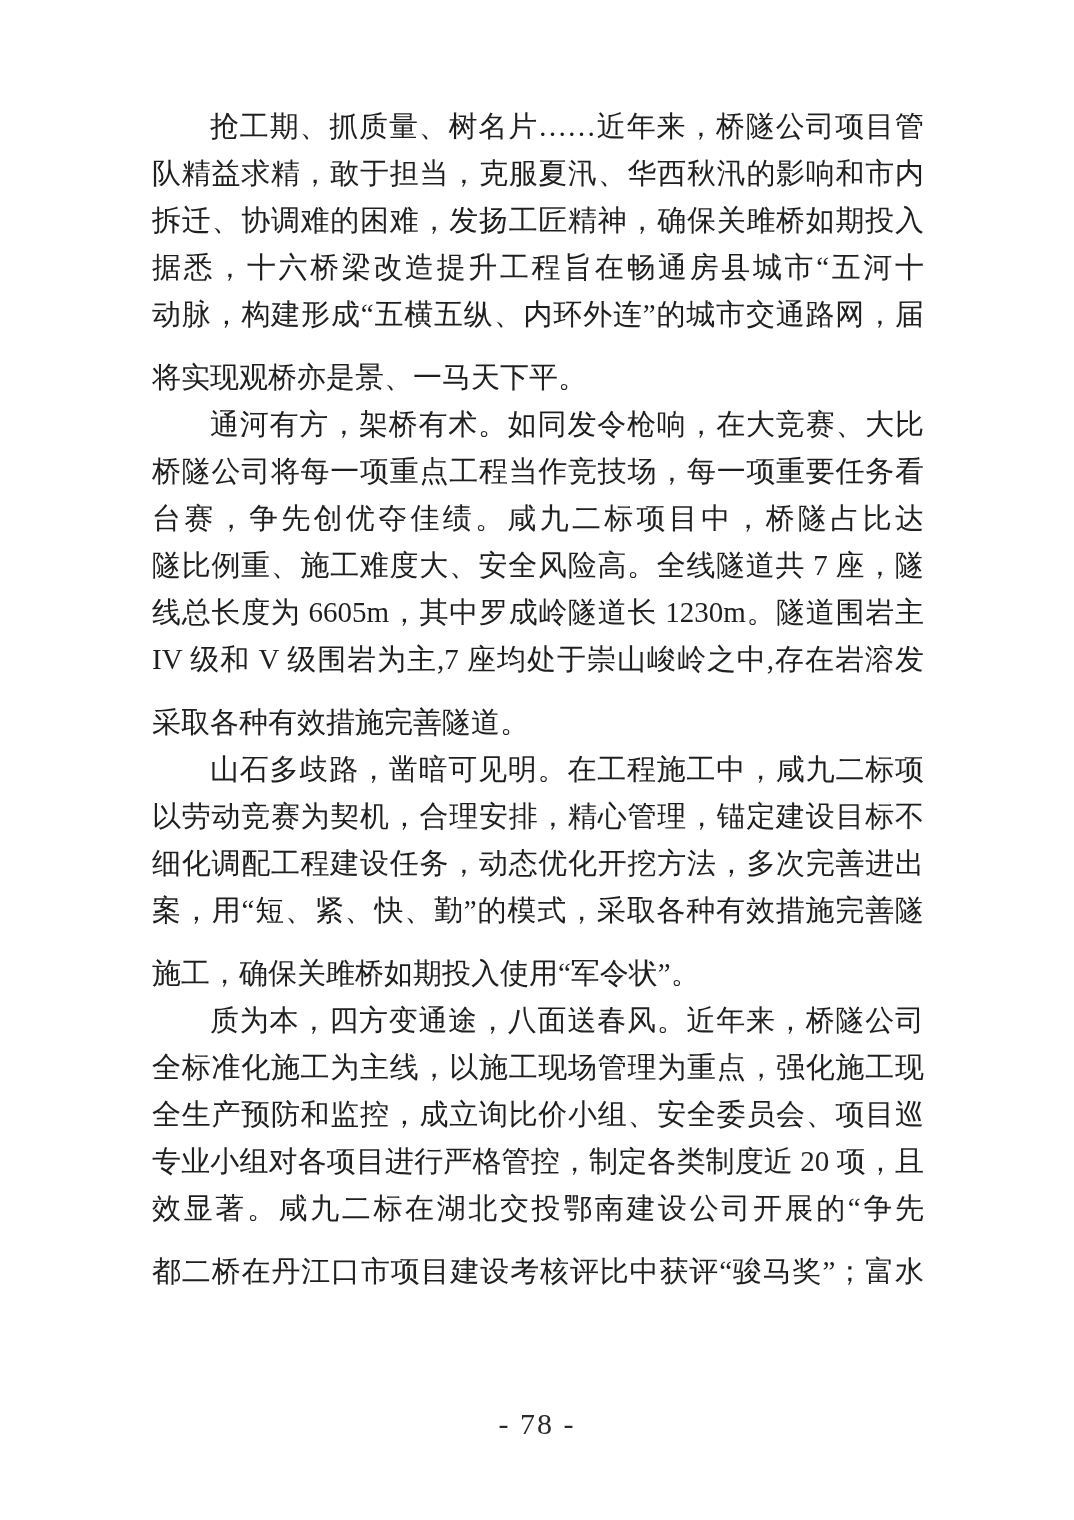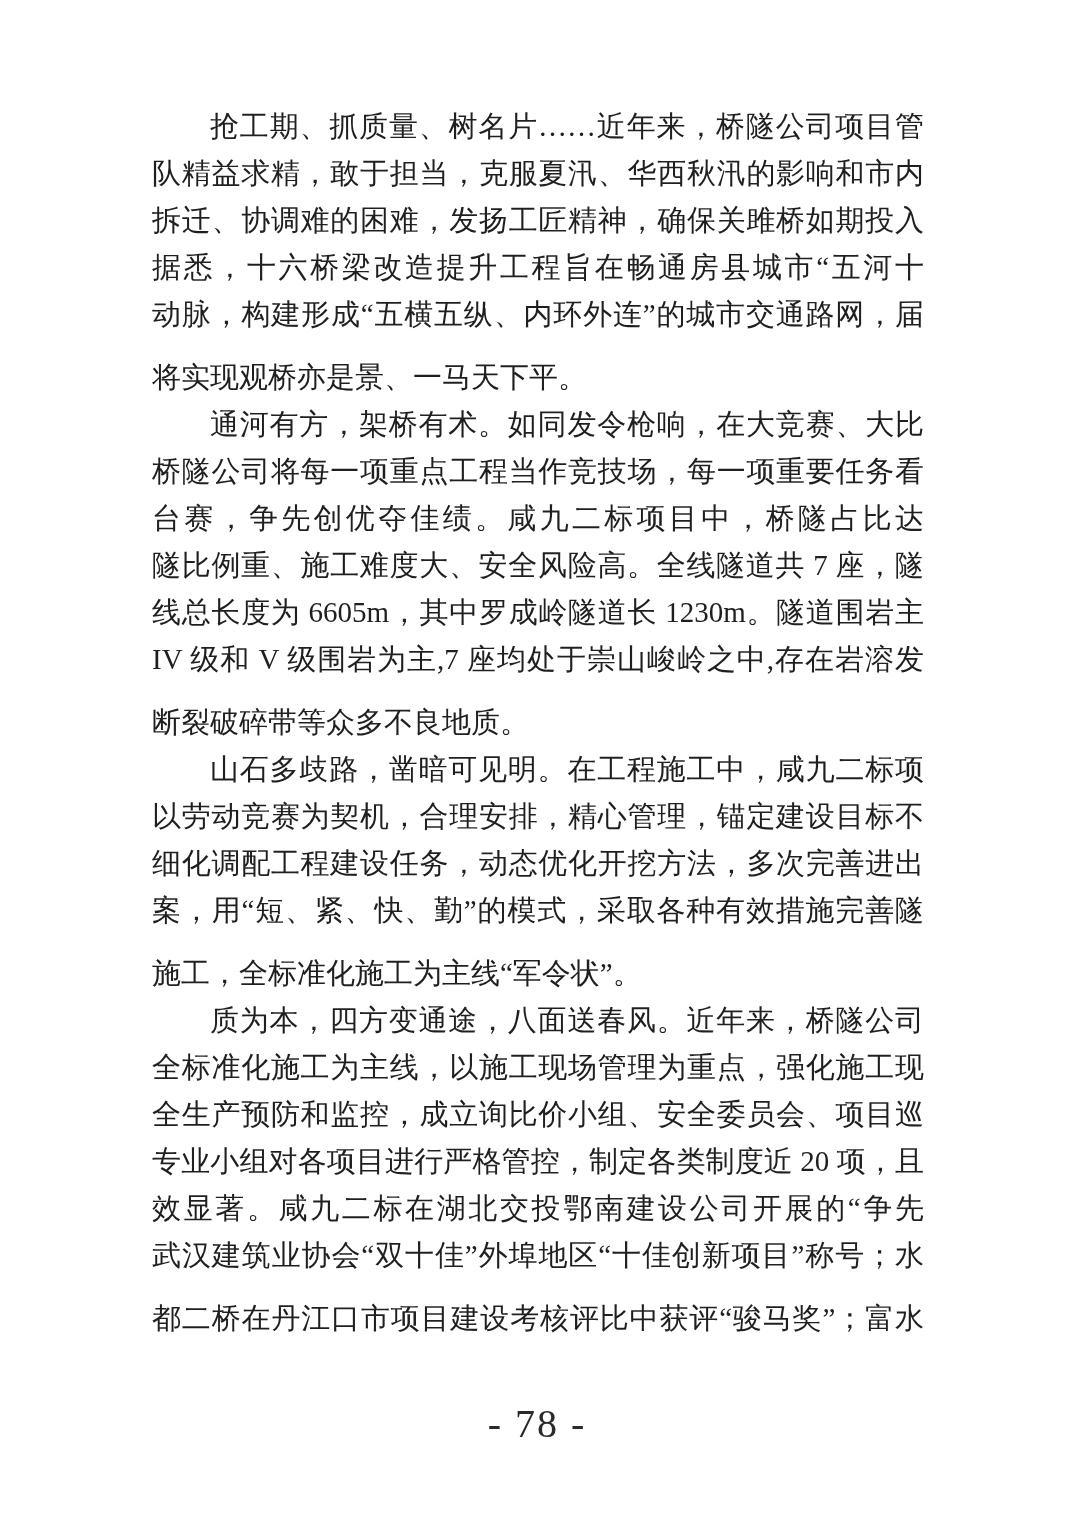--- a/index.html
+++ b/index.html
@@ -46,21 +46,21 @@
     margin-top: 16px;
   }
   .footer {
     position: absolute;
     top: 1404px;
     left: 0;
     width: 100%;
     text-align: center;
   }
   .page-number {
-    font-size: 40px;
+    font-size: 30px;
     line-height: 40px;
     color: #2a2a2a;
     letter-spacing: 2px;
   }
 </style>
 </head>
 <body>
 
 <div class="page">
   <div class="text-block" id="text-block">
@@ -72,35 +72,34 @@
         <div class="line">动脉，构建形成“五横五纵、内环外连”的城市交通路网，届时</div>
         <div class="line last">将实现观桥亦是景、一马天下平。</div>
       </div>
       <div class="paragraph">
         <div class="line first">通河有方，架桥有术。如同发令枪响，在大竞赛、大比武中，</div>
         <div class="line">桥隧公司将每一项重点工程当作竞技场，每一项重要任务看作擂</div>
         <div class="line">台赛，争先创优夺佳绩。咸九二标项目中，桥隧占比达 52%，桥</div>
         <div class="line">隧比例重、施工难度大、安全风险高。全线隧道共 7 座，隧道单</div>
         <div class="line">线总长度为 6605m，其中罗成岭隧道长 1230m。隧道围岩主要以</div>
         <div class="line">IV 级和 V 级围岩为主,7 座均处于崇山峻岭之中,存在岩溶发育、</div>
-        <div class="line last">断裂破碎带等众多不良地质。</div>
+        <div class="line last">采取各种有效措施完善隧道。</div>
       </div>
       <div class="paragraph">
         <div class="line first">山石多歧路，凿暗可见明。在工程施工中，咸九二标项目部</div>
         <div class="line">以劳动竞赛为契机，合理安排，精心管理，锚定建设目标不动摇，</div>
         <div class="line">细化调配工程建设任务，动态优化开挖方法，多次完善进出洞方</div>
         <div class="line">案，用“短、紧、快、勤”的模式，采取各种有效措施完善隧道</div>
-        <div class="line last">施工，全标准化施工为主线“军令状”。</div>
+        <div class="line last">施工，确保关雎桥如期投入使用“军令状”。</div>
       </div>
       <div class="paragraph">
         <div class="line first">质为本，四方变通途，八面送春风。近年来，桥隧公司以安</div>
         <div class="line">全标准化施工为主线，以施工现场管理为重点，强化施工现场安</div>
         <div class="line">全生产预防和监控，成立询比价小组、安全委员会、项目巡检等</div>
         <div class="line">专业小组对各项目进行严格管控，制定各类制度近 20 项，且成</div>
         <div class="line">效显著。咸九二标在湖北交投鄂南建设公司开展的“争先杯”劳</div>
-        <div class="line">武汉建筑业协会“双十佳”外埠地区“十佳创新项目”称号；水</div>
         <div class="line last">都二桥在丹江口市项目建设考核评比中获评“骏马奖”；富水航</div>
       </div>
     </div>
   <div class="footer">
     <span class="page-number">- 78 -</span>
   </div>
 </div>
 
 </body></html>

